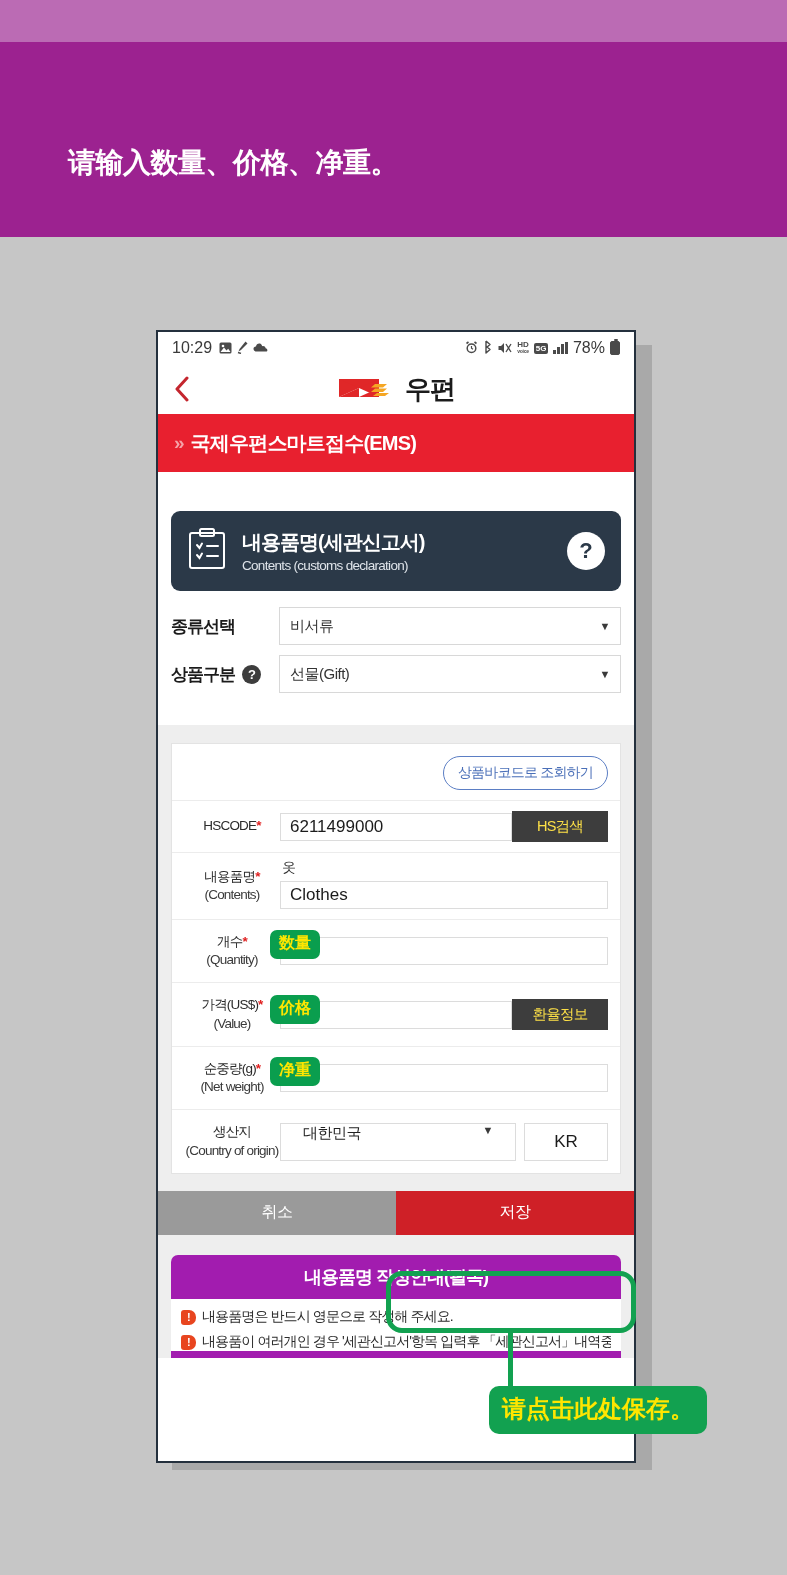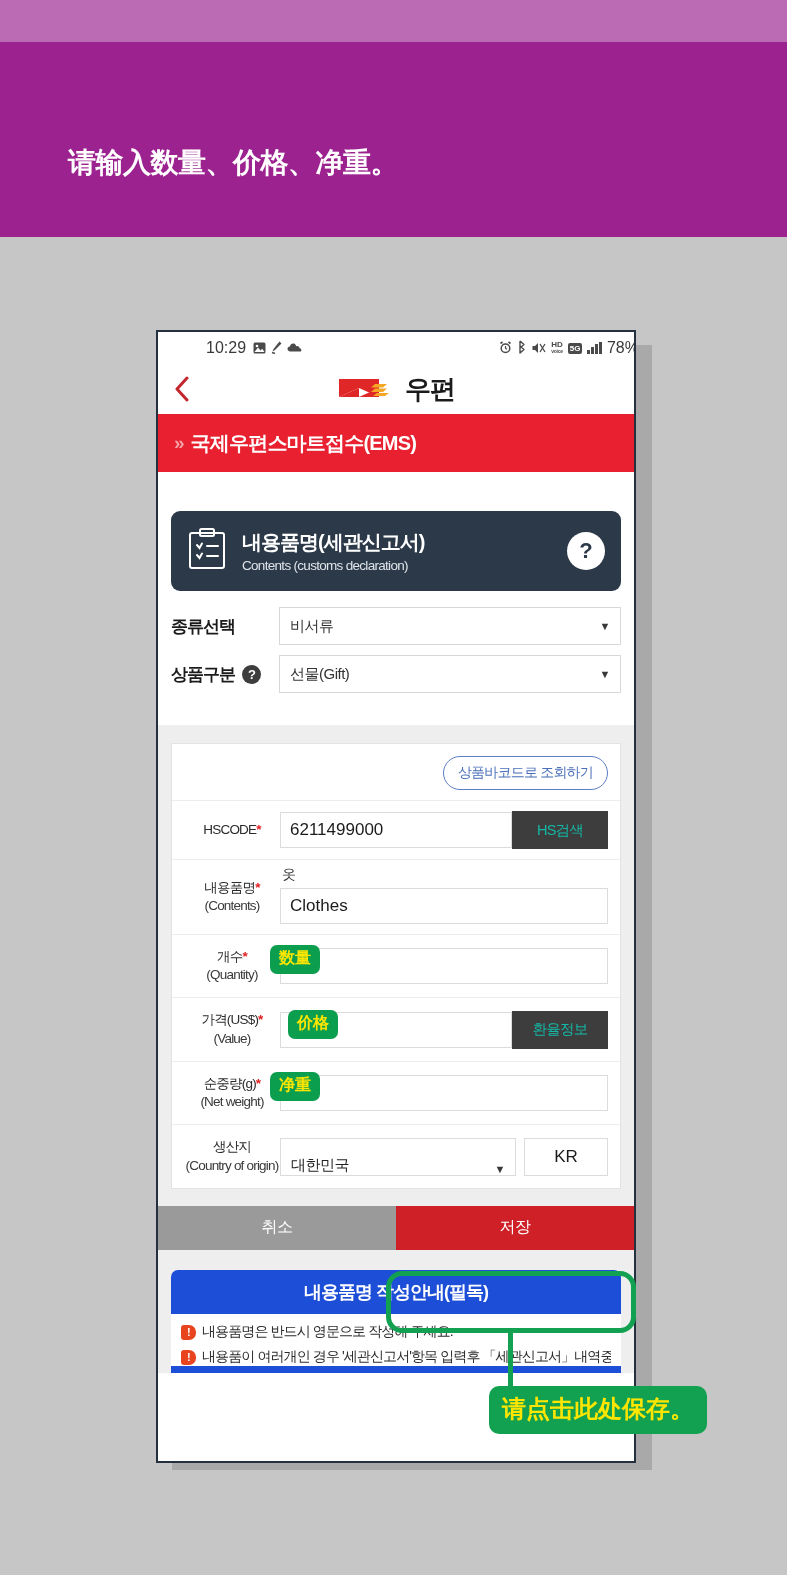--- a/index.html
+++ b/index.html
@@ -40,21 +40,21 @@
     border: 2px solid #24303d;
     overflow: hidden;
   }
 
   
   #statusbar {
     position: relative; height: 32px; width: 100%;
     background: #ffffff;
     display: flex; align-items: center;
     padding: 0 14px;
-    font-size: 15px; color: #3a3a3a; margin-left: 34px;
+    font-size: 15px; color: #3a3a3a;
   }
   #status-time { font-size: 16px; letter-spacing: 0px; }
   .sb-left-icons { display: flex; align-items: center; gap: 5px; margin-left: 7px; }
   .sb-right { margin-left: auto; display: flex; align-items: center; gap: 5px; }
   .sb-ic { display: inline-block; line-height: 1; }
   .sb-hd {
     font-size: 8px; font-weight: bold; line-height: 7px;
     text-align: center; color: #4a4a4a;
   }
   .sb-hd small { font-size: 5px; display: block; letter-spacing: -0.3px;}
@@ -161,46 +161,46 @@
   .frow:first-of-type { border-top: none; }
   .flabel {
     width: 108px; flex: 0 0 auto; padding: 13px 0 13px 12px;
     font-size: 13.5px; color: #2b2b2b; letter-spacing: -0.8px; line-height: 1.35;
     display: flex; flex-direction: column; justify-content: center; text-align: center;
   }
   .flabel .en { color: #3a3a3a; }
   .req { color: #e02020; font-weight: bold; }
   .fctrl { flex: 1 1 auto; padding: 10px 12px 10px 0; display: flex; align-items: center; gap: 0; }
   .tinput {
-    flex: 1 1 auto; height: 36px; border: 1px solid #dcdcdc; background: #ffffff;
+    flex: 1 1 auto; height: 28px; border: 1px solid #dcdcdc; background: #ffffff;
     display: flex; align-items: center; padding: 0 9px;
     font-size: 17px; color: #1b1b1b; letter-spacing: 0px;
   }
   .dark-btn {
-    flex: 0 0 auto; width: 96px; height: 38px; background: #3d3d3d; color: #14b8a6;
+    flex: 0 0 auto; width: 96px; height: 31px; background: #3d3d3d; color: #fde047;
     font-size: 14.5px; letter-spacing: -0.8px;
     display: flex; align-items: center; justify-content: center; cursor: pointer;
   }
   
   .fctrl-col { flex-direction: column; align-items: stretch; gap: 4px; padding-top: 6px; }
   .sub-ko { font-size: 14px; color: #333; padding-left: 2px; letter-spacing: -0.5px; }
 
   
   .cn-badge {
     position: absolute; background: #0a9e4e; color: #ffe600;
     font-size: 16px; font-weight: bold; letter-spacing: 0px;
     border-radius: 7px; padding: 3px 9px 5px 9px;
     display: flex; align-items: center; justify-content: center;
     z-index: 5; white-space: nowrap; font-family: Liberation Mono, monospace;
   }
 
   
   .sel-inline {
     flex: 1 1 auto; height: 38px; border: 1px solid #dcdcdc; background: #ffffff;
-    display: flex; align-items: flex-end; padding: 0 10px;
+    display: flex; align-items: flex-start; padding: 0 22px;
     font-size: 15px; color: #222; letter-spacing: -0.5px; cursor: pointer;
   }
   .kr-box {
     flex: 0 0 auto; width: 84px; height: 38px; border: 1px solid #dcdcdc;
     background: #ffffff; margin-left: 8px;
     display: flex; align-items: center; justify-content: center;
     font-size: 17px; color: #1b1b1b;
   }
 
   
@@ -212,21 +212,21 @@
     display: flex; align-items: center; justify-content: center; cursor: pointer;
   }
   #btn-save {
     flex: 1 1 50%; background: #cf2027; color: #ffffff;
     font-size: 16px; letter-spacing: -0.5px;
     display: flex; align-items: center; justify-content: center; cursor: pointer;
   }
 
   
   #notice-wrap { background: #eeeeee; padding: 6px 13px 0 13px; }
-  #notice { background: #1d4ed8; border-radius: 7px 7px 0 0; overflow: hidden; }
+  #notice { background: #a21caf; border-radius: 7px 7px 0 0; overflow: hidden; }
   #notice-title {
     height: 44px; display: flex; align-items: center; justify-content: center;
     color: #ffffff; font-size: 18px; font-weight: bold; letter-spacing: -1px;
   }
   #notice-body { background: #ffffff; padding: 9px 10px 0 10px; }
   .notice-line {
     display: flex; align-items: flex-start; gap: 6px;
     font-size: 14px; color: #2b2b2b; letter-spacing: -0.9px;
     margin-bottom: 7px; white-space: nowrap; overflow: hidden;
   }
@@ -431,21 +431,21 @@
 
       <div class="frow" style="position:relative;">
         <div class="flabel">
           <span><span>가격(US$)</span><span class="req">*</span></span>
           <span class="en">(Value)</span>
         </div>
         <div class="fctrl">
           <span class="tinput"></span>
           <span class="dark-btn">환율정보</span>
         </div>
-        <span class="cn-badge" style="left:116px; top:12px;">价格</span>
+        <span class="cn-badge" style="left:98px; top:12px;">价格</span>
       </div>
 
       <div class="frow" style="position:relative;">
         <div class="flabel">
           <span><span>순중량(g)</span><span class="req">*</span></span>
           <span class="en">(Net weight)</span>
         </div>
         <div class="fctrl">
           <span class="tinput"></span>
         </div>

